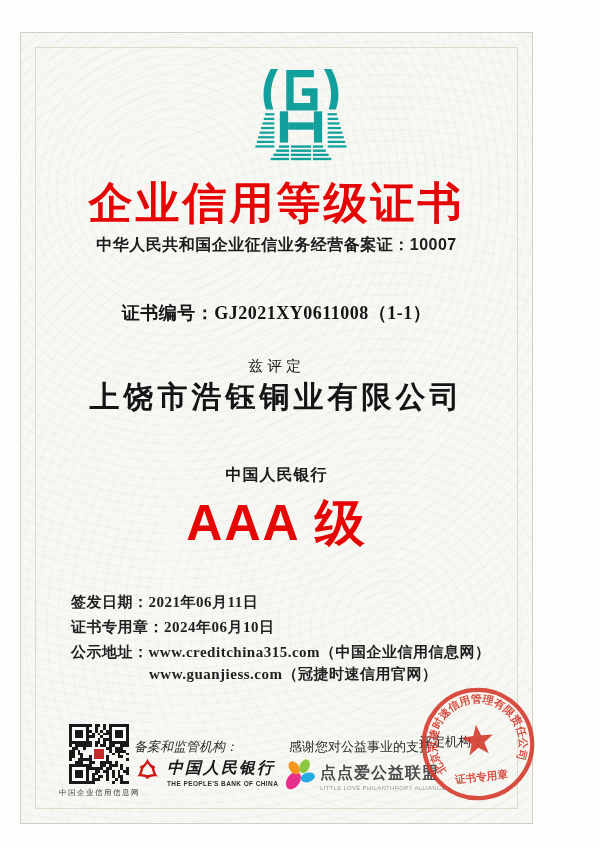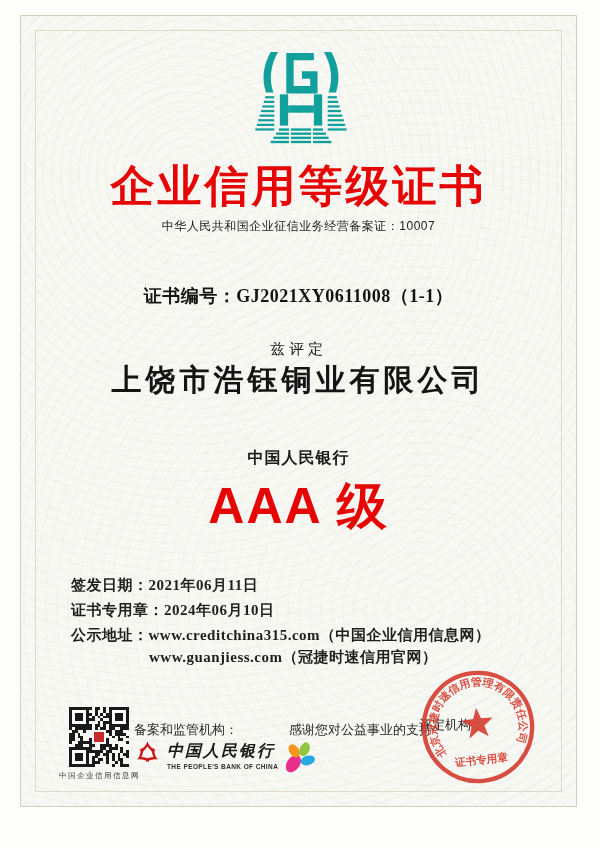--- a/index.html
+++ b/index.html
@@ -5,40 +5,40 @@
   * { margin:0; padding:0; box-sizing:border-box; }
   html,body { width:600px; height:848px; }
   body {
     font-family:"Liberation Sans","DejaVu Sans",sans-serif;
     background:#ffffff;
     position:relative;
     overflow:hidden;
   }
   .page { position:absolute; inset:0; background:#fdfdfb; }
   .paper {
-    position:absolute; left:20px; top:15px; width:557px; height:792px;
+    position:absolute; left:20px; top:32px; width:513px; height:792px;
     background-color:#f7f8f3;
     background-image:
       repeating-radial-gradient(circle at 30% 20%, rgba(160,170,150,.07) 0 1.5px, transparent 1.5px 9px),
       repeating-radial-gradient(circle at 72% 75%, rgba(160,170,150,.06) 0 1.5px, transparent 1.5px 11px);
     border:1px solid #d2cfc0;
     padding-left:12px;
   }
   .inner-frame {
     position:absolute; inset:14px; border:1px solid #dedbc9; pointer-events:none;
   }
   .abs { position:absolute; }
   .center { left:0; width:100%; text-align:center; }
   .serif { font-family:"Liberation Serif","DejaVu Serif",serif; }
 
   .cert-title {
     top:146px; font-size:44px; font-weight:bold; color:#e60505;
     letter-spacing:3px; line-height:1.1; white-space:nowrap;
   }
-  .reg-line { top:202px; font-size:12px; font-weight:normal; color:#1c1c1c; letter-spacing:.5px; }
+  .reg-line { top:202px; font-size:16px; font-weight:bold; color:#1c1c1c; letter-spacing:.5px; }
   .cert-no  { top:268px; font-size:18px; font-weight:bold; color:#141414; letter-spacing:.5px; }
   .hereby   { top:324px; font-size:15px; color:#222; letter-spacing:4px; }
   .company  { top:344px; font-size:30px; font-weight:bold; color:#141414; letter-spacing:4px; white-space:nowrap; }
   .rating-label { top:432px; font-size:16px; font-weight:bold; color:#1c1c1c; letter-spacing:1px; }
   .rating-value { top:457px; font-size:50px; font-weight:bold; color:#e60505; letter-spacing:2px; }
 
   .detail-line {
     left:50px; font-size:15px; font-weight:bold; color:#1f1f1f;
     letter-spacing:.5px; white-space:nowrap;font-family:Liberation Serif, serif;
   }
@@ -47,21 +47,21 @@
   .qr-box { left:48px; top:691px; width:60px; height:60px; }
   .qr-caption {
     left:38px; top:755px; width:80px; text-align:right;
     font-size:7.5px; color:#3a3a3a; letter-spacing:1.5px; white-space:nowrap;
     font-family:Liberation Serif, serif;
   }
   .regulator-label, .thanks-text, .assessor-label {
     font-size:13px; color:#2a2a2a; font-family:"Liberation Serif","DejaVu Serif",serif;
     white-space:nowrap;
   }
-  .regulator-label { left:113px; top:705px; }
+  .regulator-label { left:113px; top:705px;font-style:italic; }
   .thanks-text { left:268px; top:705px; }
   .assessor-label { left:398px; top:700px; }
 
   .pboc { left:113px; top:723px; display:flex; align-items:center; gap:6px; }
   .pboc-cn { font-size:16px; font-weight:bold; color:#1a1a1a; letter-spacing:2px;
              font-family:"Liberation Serif","DejaVu Serif",serif; font-style:italic; }
   .pboc-en { font-size:6.5px; font-weight:bold; color:#2e2e2e; letter-spacing:.4px; margin-top:1px; }
 
   .alliance { left:262px; top:724px; display:flex; align-items:center; gap:5px; }
   .alliance-cn { font-size:16px; font-weight:bold; color:#4d4d4d; letter-spacing:1px; }
@@ -322,20 +322,24 @@
 
     <div class="abs alliance">
       <span>
         <svg viewBox="0 0 40 44" width="32" height="36">
           <ellipse cx="13" cy="29" rx="8" ry="12" fill="#e8308a" transform="rotate(35,13,29)"></ellipse>
           <ellipse cx="14" cy="13" rx="6" ry="9" fill="#f7941d" transform="rotate(-35,14,13)"></ellipse>
           <ellipse cx="27" cy="11" rx="6" ry="9" fill="#8dc63f" transform="rotate(25,27,11)"></ellipse>
           <ellipse cx="31" cy="25" rx="6" ry="9" fill="#27aae1" transform="rotate(75,31,25)"></ellipse>
         </svg>
       </span>
+      <span style="display:flex; flex-direction:column;">
+        <span class="alliance-cn">点点爱公益联盟</span>
+        <span class="alliance-en">LITTLE LOVE PHILANTHROPY ALLIANCE</span>
+      </span>
     </div>
 
     <div class="abs seal">
       <svg viewBox="0 0 120 120" width="116" height="116">
         <defs>
           <path id="sealRing" d="M 24.8 84.7 A 43 43 0 1 1 95.2 84.7" fill="none"></path>
         </defs>
         <circle cx="60" cy="60" r="56" fill="none" stroke="#d5372b" stroke-width="4.5"></circle>
         <polygon points="60,40 64.1,51.3 76.2,51.7 66.7,59.2 70.0,70.8 60,64 50.0,70.8 53.3,59.2 43.8,51.7 55.9,51.3" fill="#d5372b"></polygon>
         <text font-size="11" fill="#d5372b" font-weight="bold" font-family="Liberation Serif, DejaVu Serif, serif">

